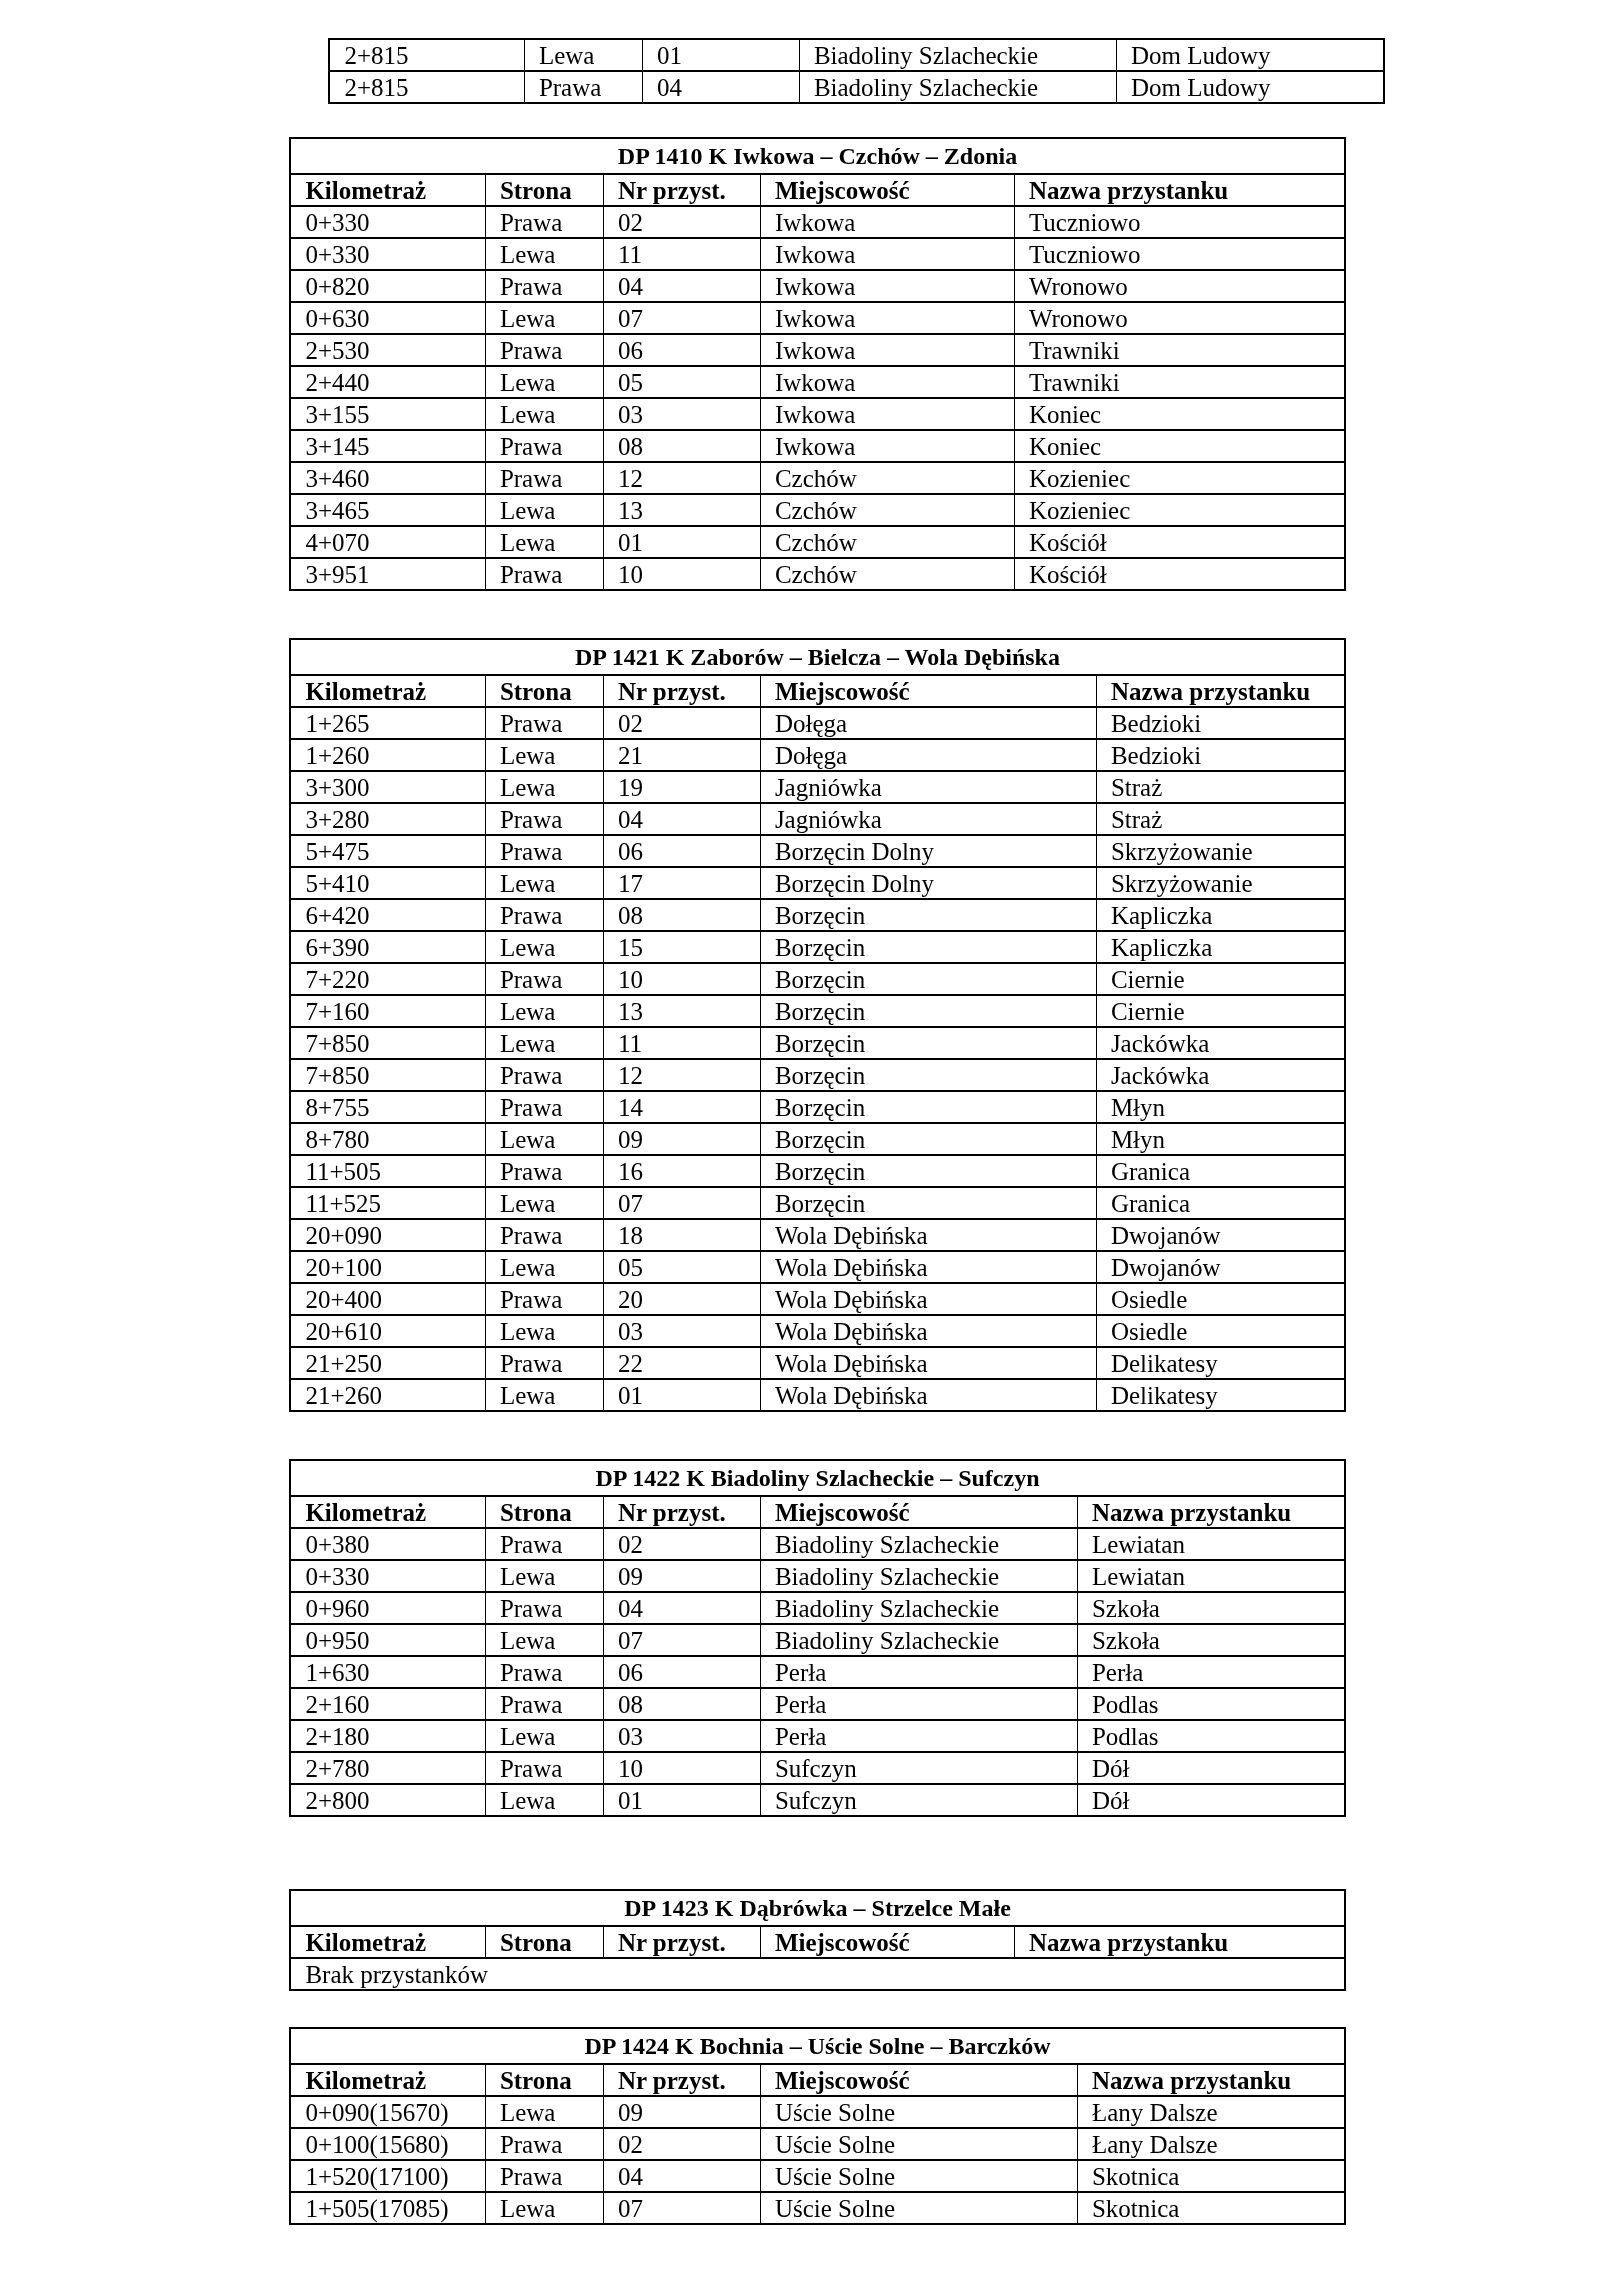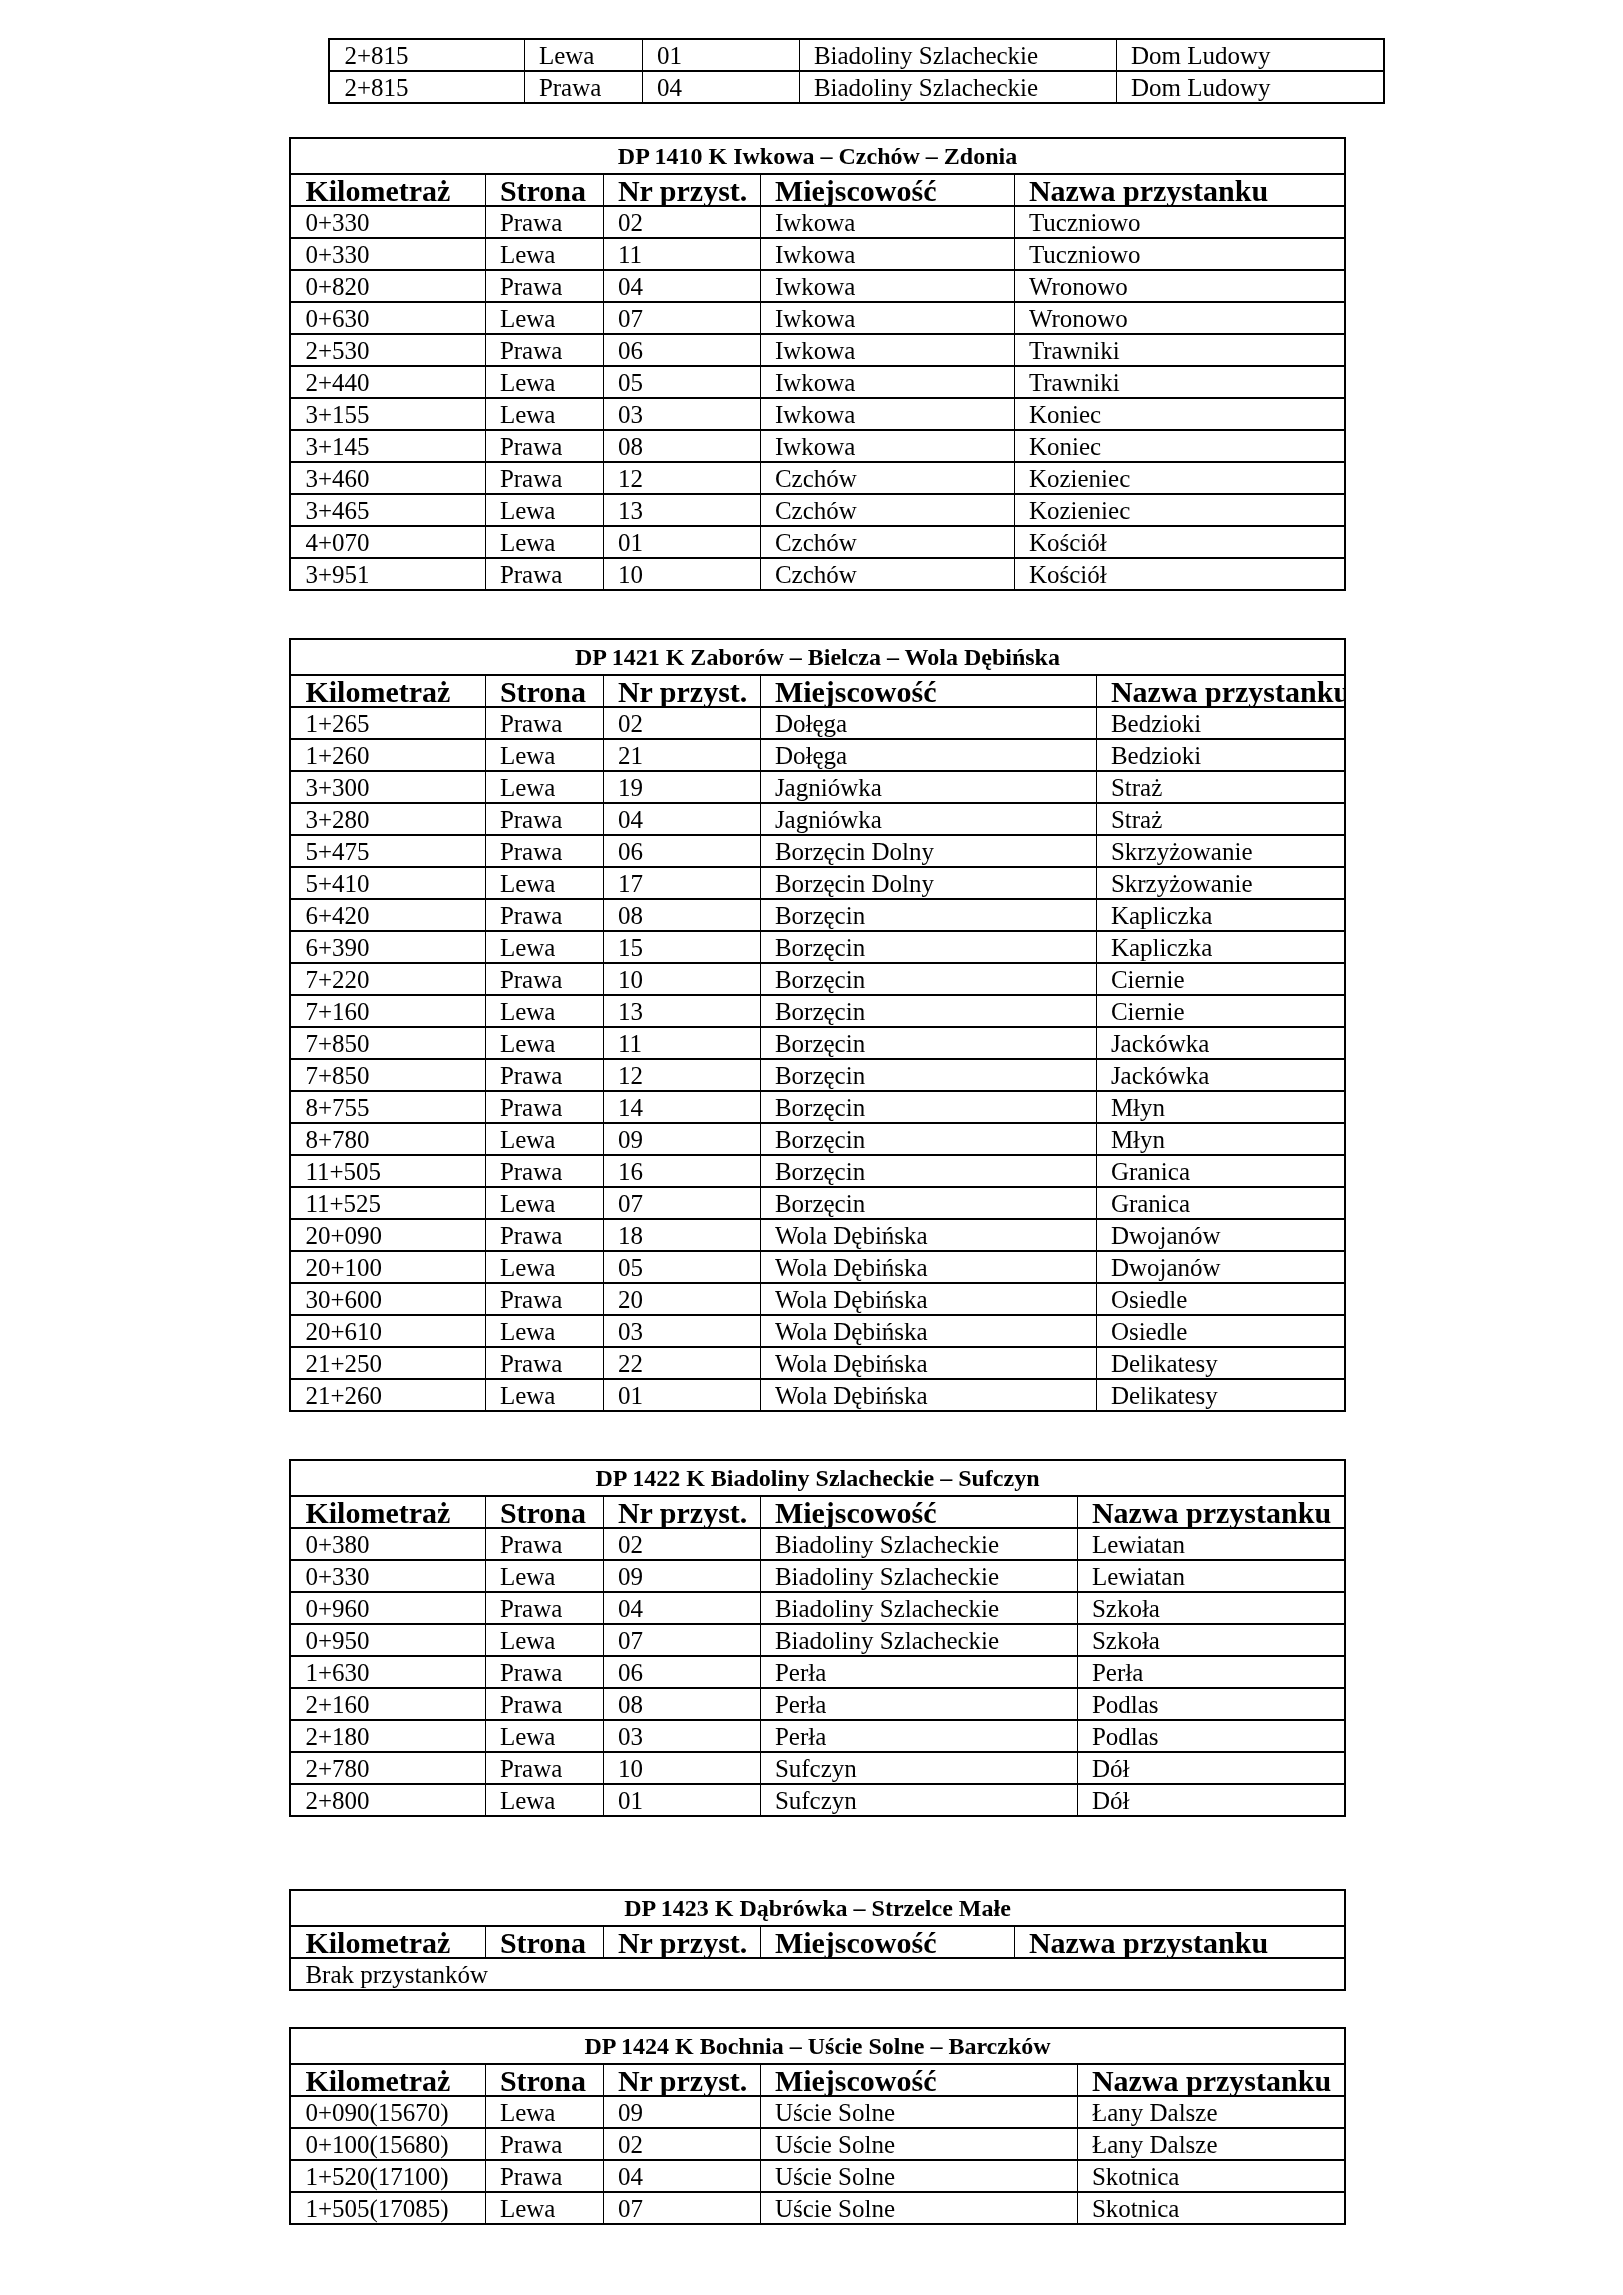--- a/index.html
+++ b/index.html
@@ -1,20 +1,20 @@
 <!DOCTYPE html>
 <html style="font-size:10.5px"><head>
 <meta charset="utf-8">
 <style>
   html, body { margin:0; padding:0; background:#ffffff; }
   body { width:1623px; height:2295px; position:relative; font-family:"Liberation Serif", serif; color:#000; }
   .tbl { position:absolute; left:289px; width:1057px; border-collapse:collapse; table-layout:fixed; }
   .tbl td { border:1.3px solid #000; font-size:25px; line-height:29px; height:30px; padding:0 0 0 14.4px; white-space:nowrap; overflow:hidden; vertical-align:middle; }
   .tbl tr.title td { font-weight:bold; font-size:24px; text-align:center; padding:0; height:34px; border-bottom-width:2px; }
-  .tbl tr.head td { font-weight:bold; font-size:30px; border-bottom-width:2px; }
+  .tbl tr.head td { font-weight:bold; font-size:25px; border-bottom-width:2px; }
   .tbl tr.row td { border-bottom-width:2px; }
   .tbl { border:2px solid #000; }
   .tbl col.c1 { width:195px; } .tbl col.c2 { width:118px; } .tbl col.c3 { width:157px; }
   .t0 { top:38px;margin-left:39px; } .t1 { top:137px; } .t2 { top:638px; } .t3 { top:1459px; } .t4 { top:1889px; } .t5 { top:2027px; }
   .w4a col.c4 { width:254px; } .w4b col.c4 { width:336px; } .w4c col.c4 { width:317px; }
 </style>
 </head>
 <body>
 
 <div id="page">
@@ -287,21 +287,21 @@
           <td>Dwojanów</td>
         </tr>
         <tr class="row">
           <td>20+100</td>
           <td>Lewa</td>
           <td>05</td>
           <td>Wola Dębińska</td>
           <td>Dwojanów</td>
         </tr>
         <tr class="row">
-          <td>30+600</td>
+          <td>20+400</td>
           <td>Prawa</td>
           <td>20</td>
           <td>Wola Dębińska</td>
           <td>Osiedle</td>
         </tr>
         <tr class="row">
           <td>20+610</td>
           <td>Lewa</td>
           <td>03</td>
           <td>Wola Dębińska</td>

